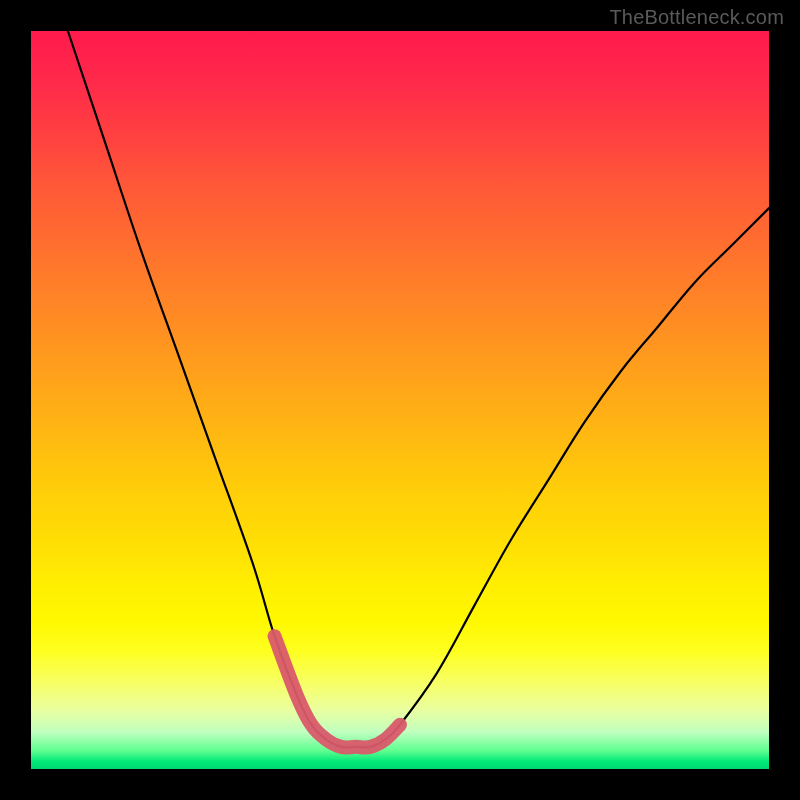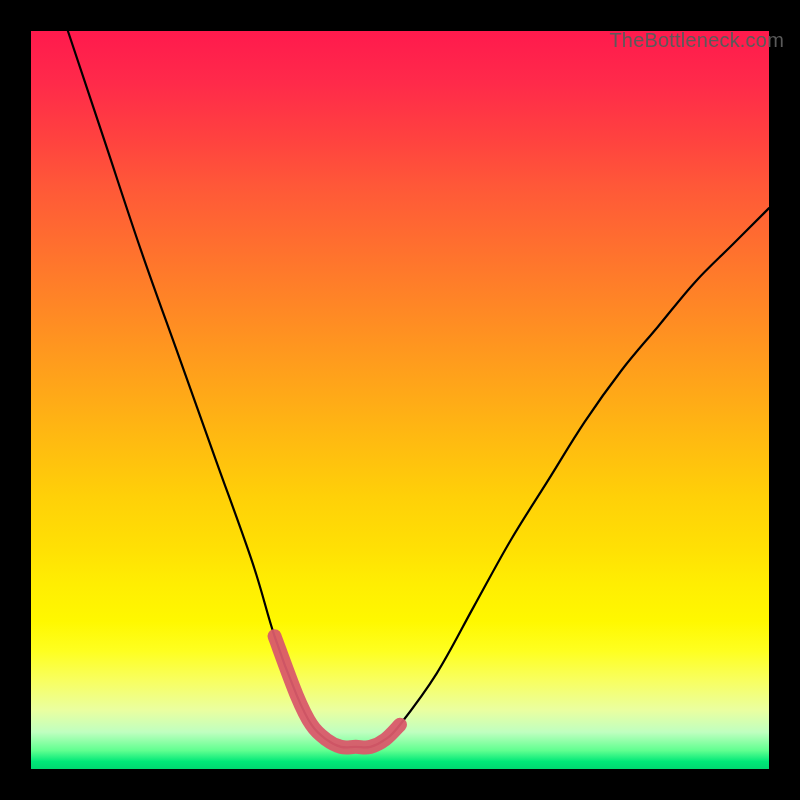--- a/index.html
+++ b/index.html
@@ -13,21 +13,20 @@
   }
   .watermark {
     position: absolute;
     top: 6px;
     right: 16px;
     color: #5a5a5a;
     font-size: 20px;
     font-weight: 400;
     z-index: 10;
     letter-spacing: 0.2px;
-    margin-top: 23px;
   }
   .plot-area {
     position: absolute;
     left: 31px;
     top: 31px;
     width: 738px;  
     height: 738px;
     background: linear-gradient(to bottom,
       #ff1a4d 0%,
       #ff2a4a 7%,

